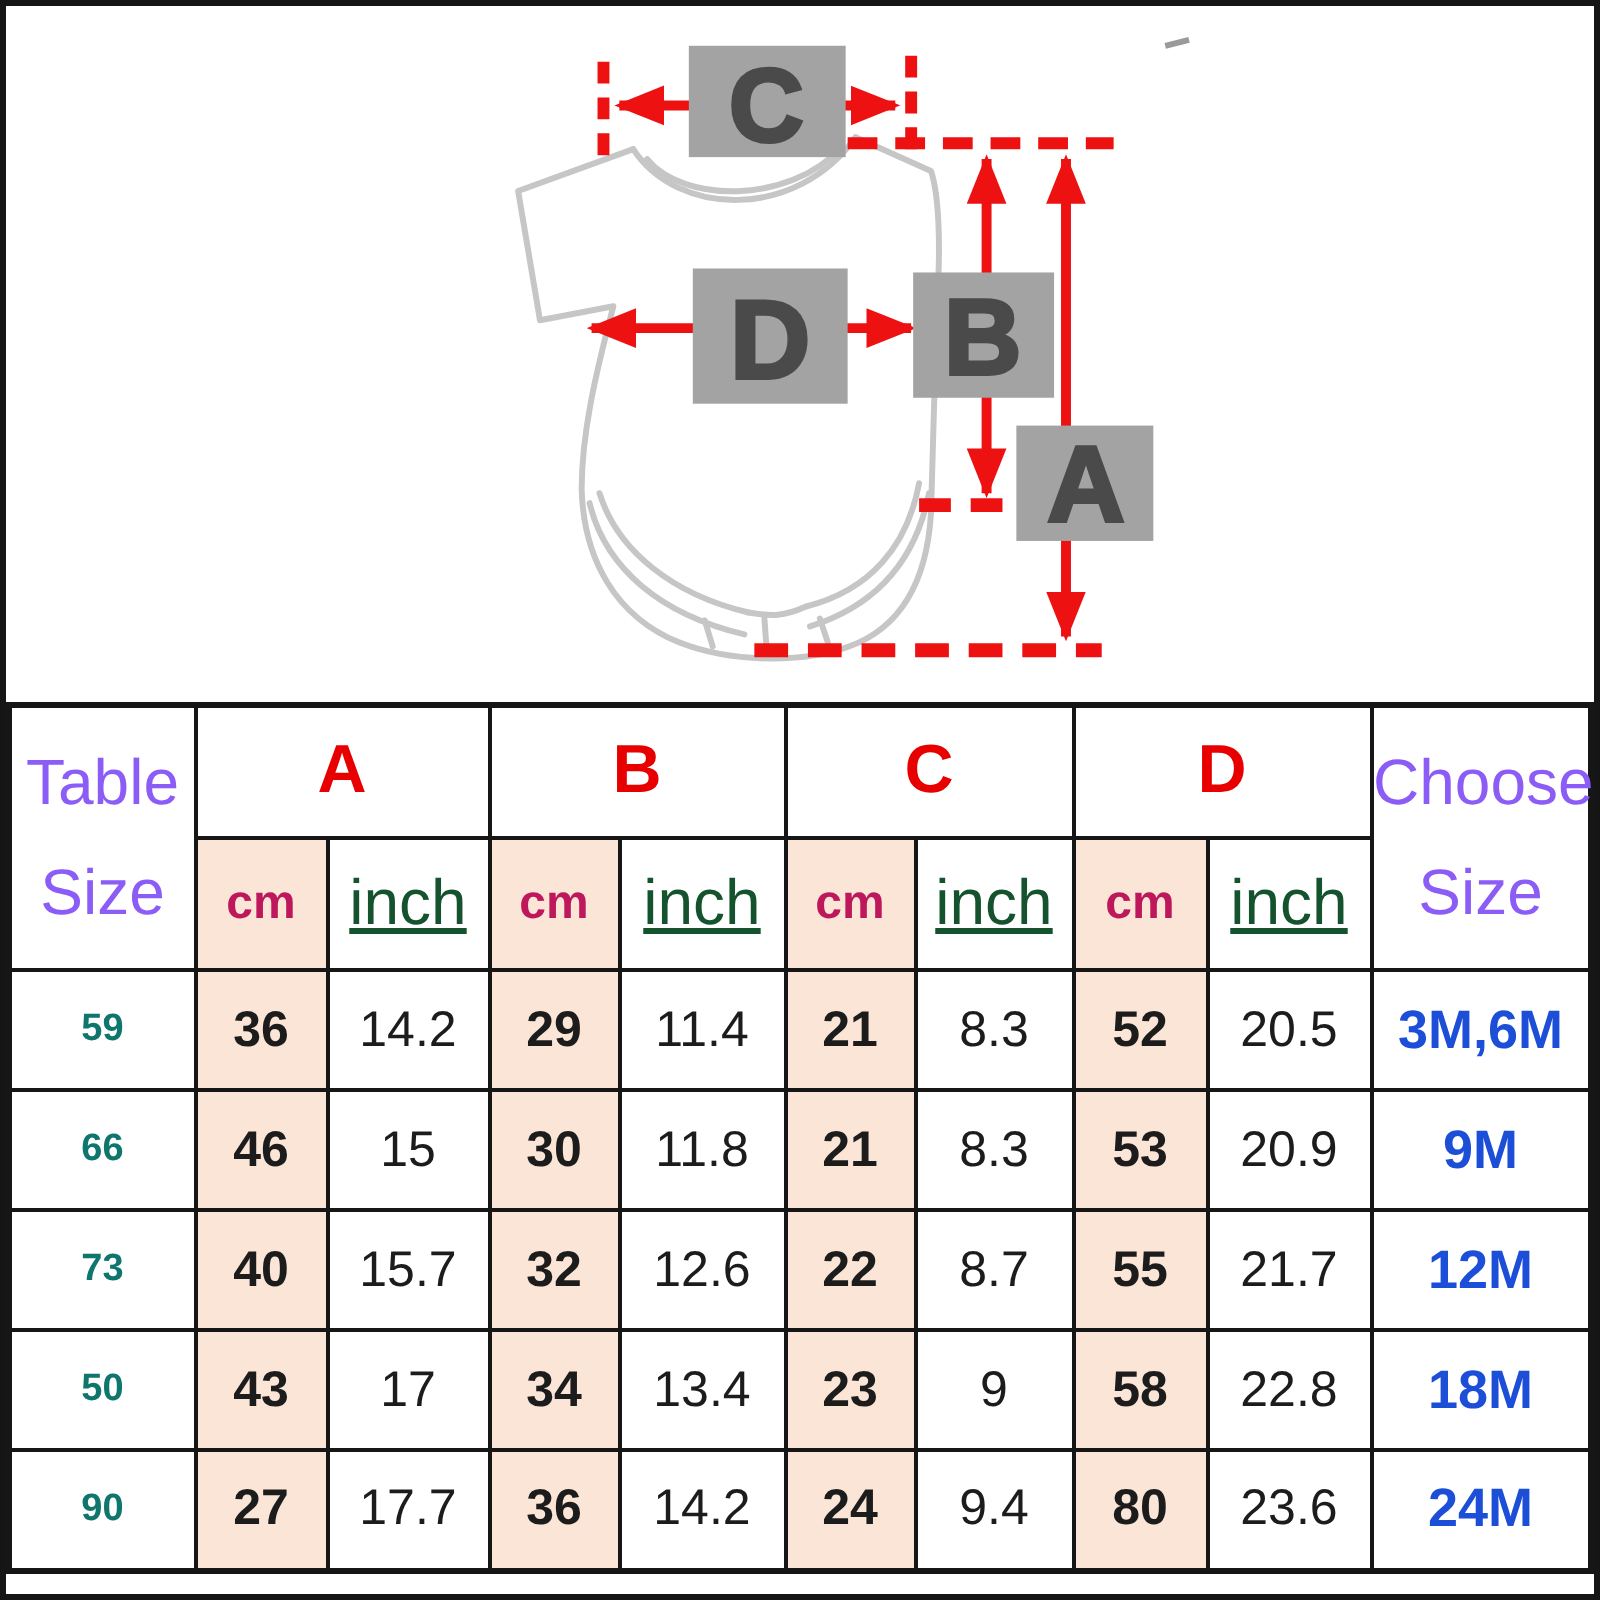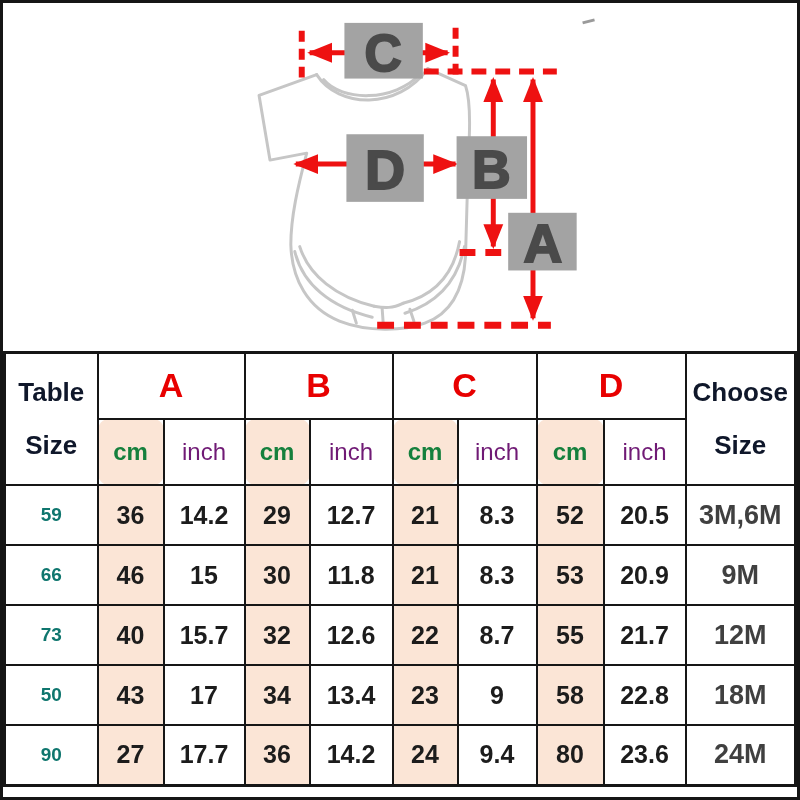--- a/index.html
+++ b/index.html
@@ -23,29 +23,29 @@
     border:2px solid #161616;
     text-align:center;
     vertical-align:middle;
     padding:0;
     background:#ffffff;
     font-family:"Liberation Sans", sans-serif;
   }
   tr.hrow1{height:66px;}
   tr.hrow2{height:66px;}
   tr.drow{height:60px;}
-  .corner-cell, .choose-cell{color:#0f172a;font-weight:bold;font-size:26px;}
+  .corner-cell, .choose-cell{color:#8b5cf6;font-weight:normal;font-size:32px;}
   .stacked{display:flex;flex-direction:column;justify-content:space-evenly;height:130px;}
   .letter-head{color:#e80000;font-weight:bold;font-size:34px;}
-  .unit-cm{background:#fbe5d6 !important;color:#15803d;font-weight:bold;font-size:24px;border-radius:11px;}
-  .unit-inch{color:#701a75;font-weight:normal;font-size:24px;}
+  .unit-cm{background:#fbe5d6 !important;color:#be185d;font-weight:bold;font-size:24px;}
+  .unit-inch{color:#14532d;font-weight:normal;font-size:32px;text-decoration:underline;}
   .size-col{color:#0f766e;font-weight:bold;font-size:19px;}
   .cell-cm{background:#fbe5d6 !important;color:#1c1c1c;font-size:25px;font-weight:700;}
-  .cell-inch{color:#1c1c1c;font-size:25px;font-weight:700;}
-  .choose-val{color:#404040;font-weight:bold;font-size:27px;}
+  .cell-inch{color:#1c1c1c;font-size:25px;font-weight:400;}
+  .choose-val{color:#1d4ed8;font-weight:bold;font-size:27px;}
 </style>
 </head>
 <body>
 
 <div class="frame">
 
   <svg class="diagram" viewBox="0 0 800 350" preserveAspectRatio="none">
     <defs>
       <marker id="ah" viewBox="0 0 10 8" refX="9" refY="4" markerWidth="5" markerHeight="4.6" orient="auto-start-reverse">
         <path d="M0,0 L10,4 L0,8 Z" fill="#ee1111"></path>
@@ -157,21 +157,21 @@
       <th class="unit-inch">inch</th>
       <th class="unit-cm">cm</th>
       <th class="unit-inch">inch</th>
     </tr>
 
     <tr class="drow">
       <td class="size-col">59</td>
       <td class="cell-cm">36</td>
       <td class="cell-inch">14.2</td>
       <td class="cell-cm">29</td>
-      <td class="cell-inch">12.7</td>
+      <td class="cell-inch">11.4</td>
       <td class="cell-cm">21</td>
       <td class="cell-inch">8.3</td>
       <td class="cell-cm">52</td>
       <td class="cell-inch">20.5</td>
       <td class="choose-val">3M,6M</td>
     </tr>
     <tr class="drow">
       <td class="size-col">66</td>
       <td class="cell-cm">46</td>
       <td class="cell-inch">15</td>

